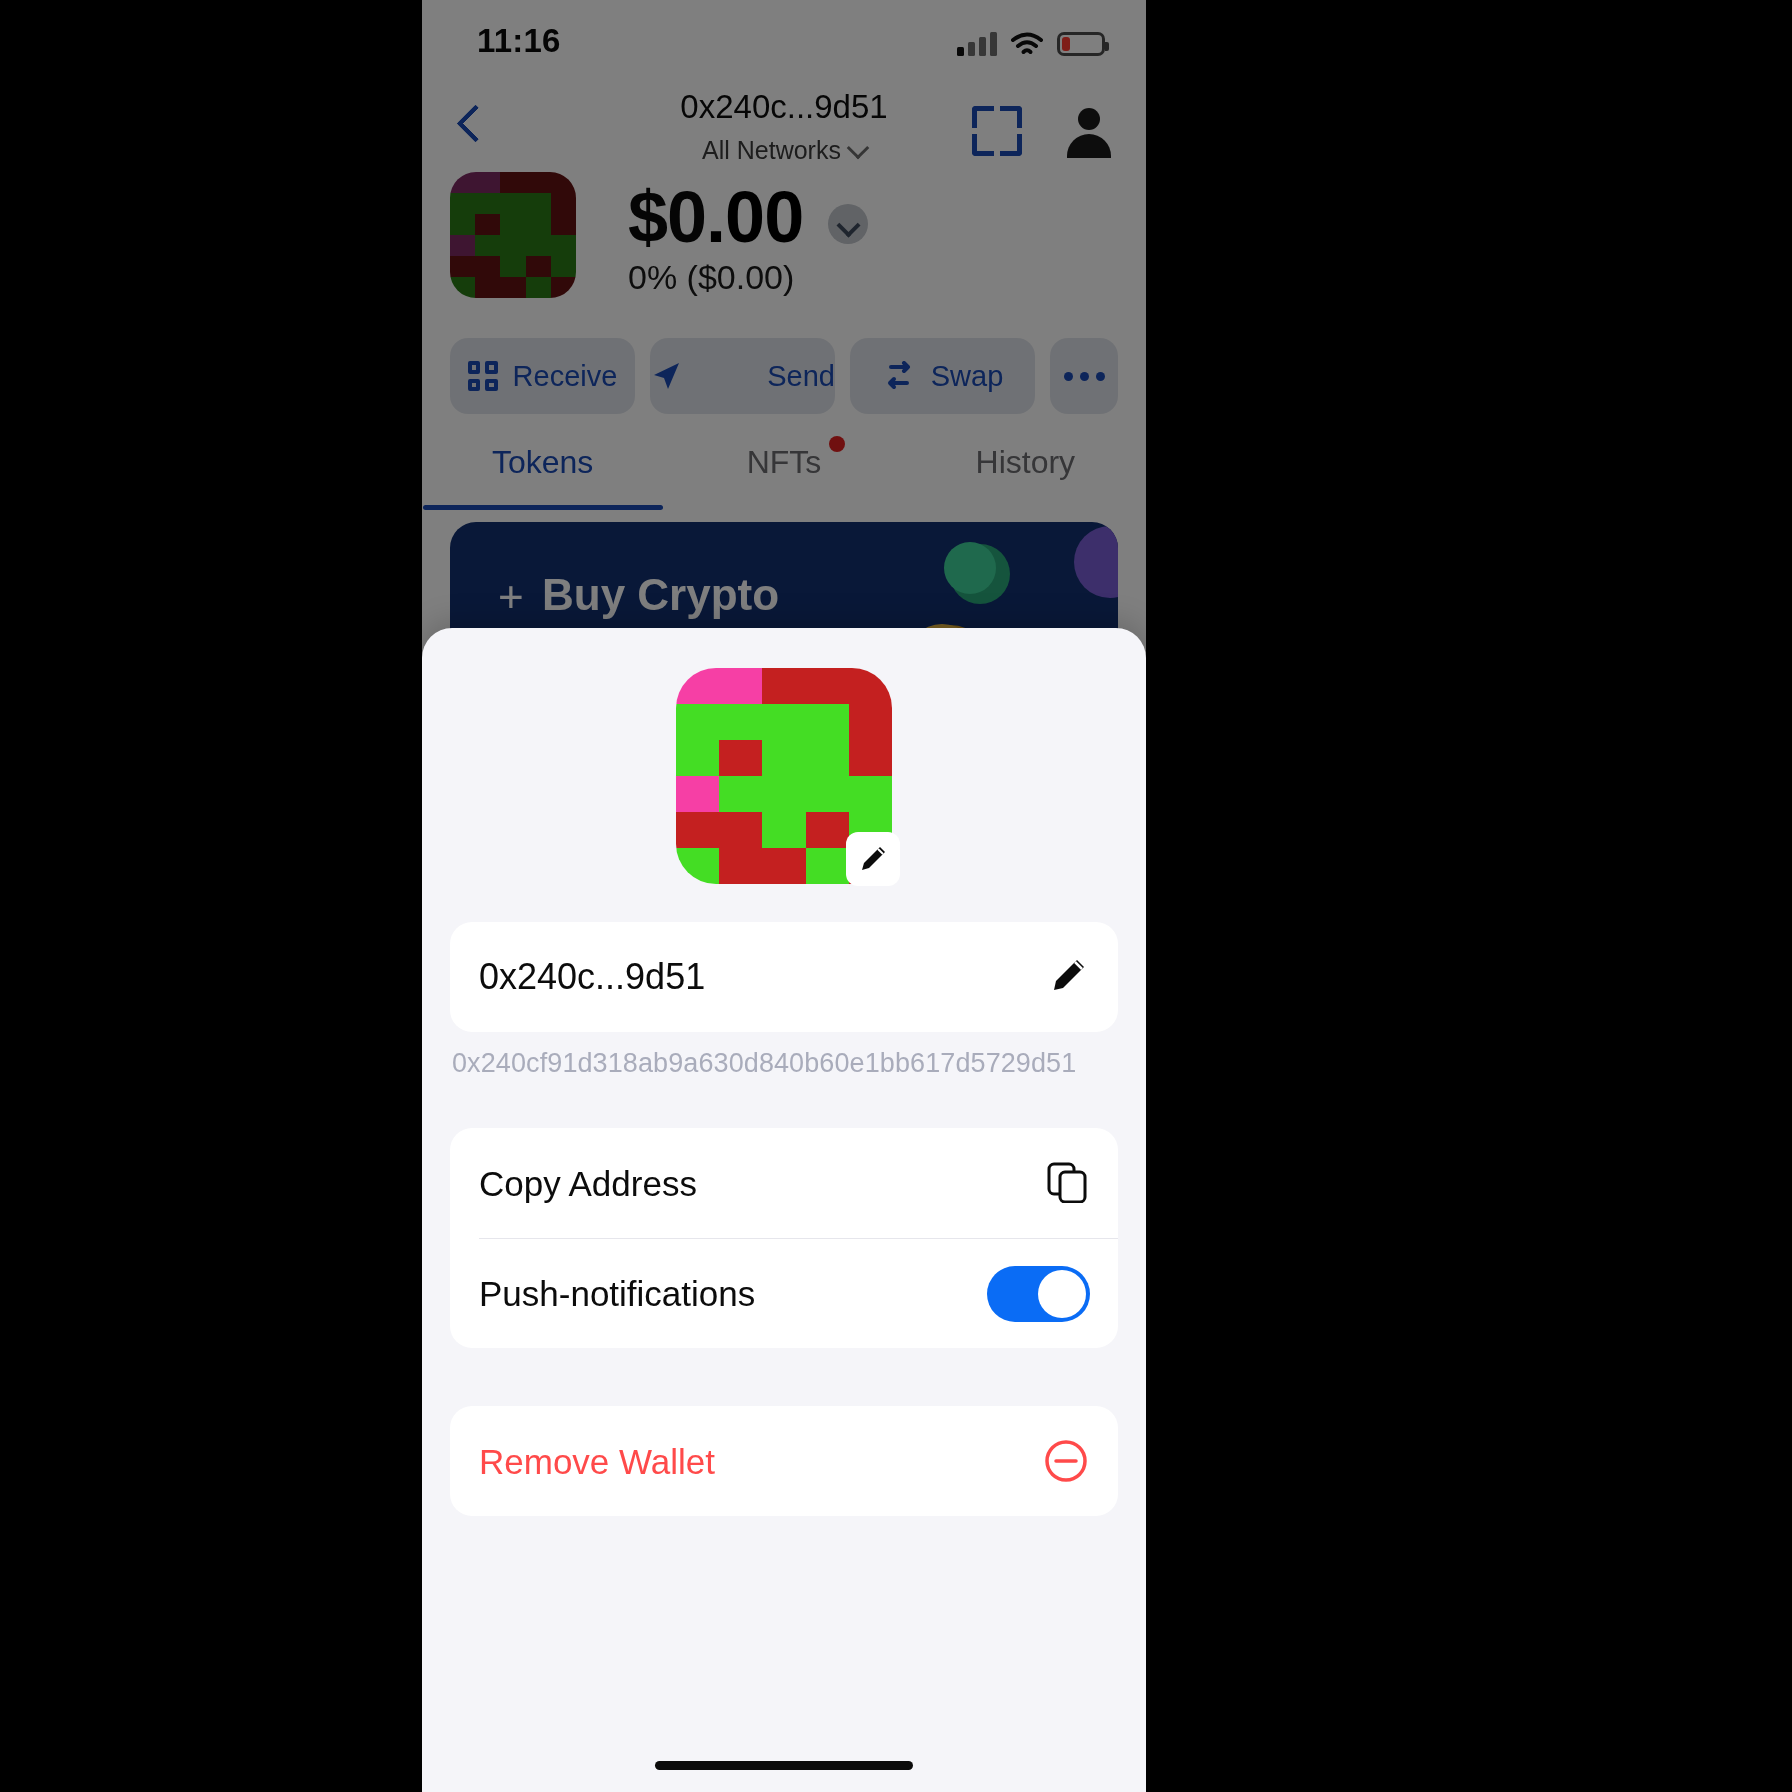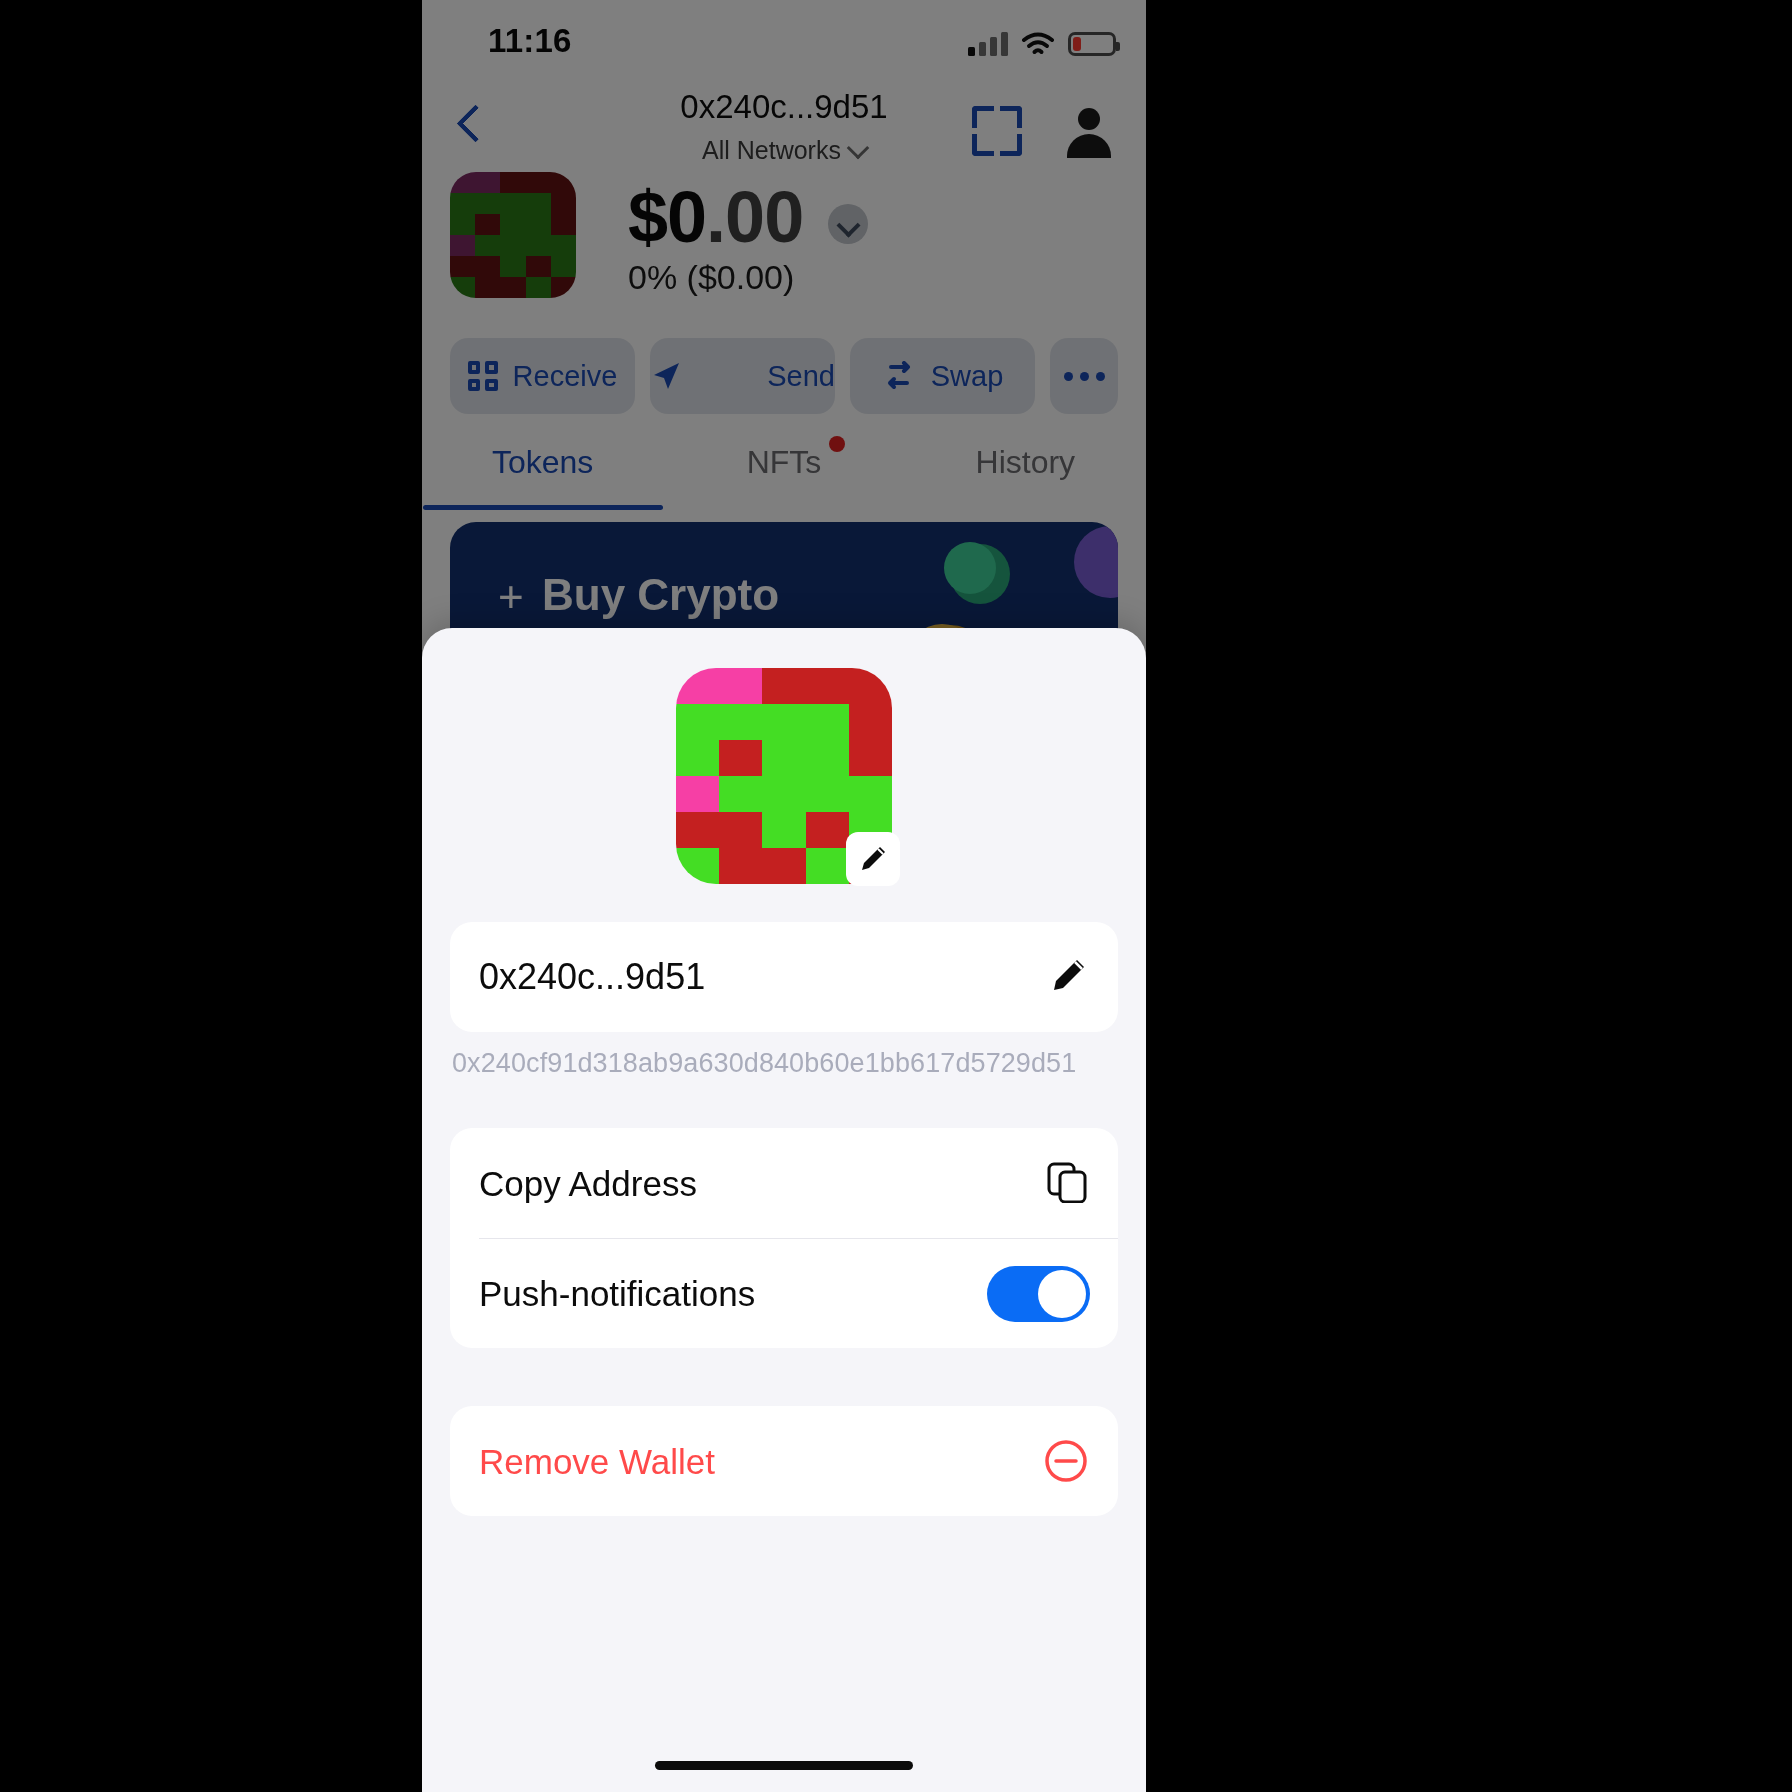--- a/index.html
+++ b/index.html
@@ -11,21 +11,21 @@
   #phone{
     position:absolute;left:422px;top:0;width:724px;height:1792px;
     background:#ffffff;overflow:hidden;
   }
 
   
   #bgapp{position:absolute;inset:0;background:#ffffff;}
   #dimmer{position:absolute;inset:0;background:rgba(0,0,0,0.5);z-index:40;pointer-events:none;}
 
   
-  .statusbar{position:absolute;top:0;left:12px;width:100%;height:78px;}
+  .statusbar{position:absolute;top:0;left:1px;width:100%;height:78px;}
   .clock{position:absolute;left:54px;top:22px;font-size:33px;font-weight:600;color:#0b0b0b;letter-spacing:.2px;}
   .sb-right{position:absolute;right:42px;top:22px;display:flex;align-items:flex-end;gap:13px;height:34px;}
   .bars{display:flex;align-items:flex-end;gap:4px;height:24px;}
   .bars i{display:block;width:7px;background:#6e6e6e;border-radius:1.5px;}
   .bars i:nth-child(1){height:9px;background:#111;}
   .bars i:nth-child(2){height:14px;}
   .bars i:nth-child(3){height:19px;}
   .bars i:nth-child(4){height:24px;}
   .wifi{width:34px;height:24px;position:relative;}
   .batt{width:48px;height:24px;border:3px solid #4d4d4d;border-radius:7px;position:relative;box-sizing:border-box;}
@@ -47,21 +47,21 @@
   .scan span:nth-child(3){left:0;bottom:0;border-right:0;border-top:0;border-radius:0 0 0 4px;}
   .scan span:nth-child(4){right:0;bottom:0;border-left:0;border-top:0;border-radius:0 0 4px 0;}
   .person{position:absolute;right:30px;top:16px;width:54px;height:54px;}
   .person .h{position:absolute;left:16px;top:4px;width:22px;height:22px;border-radius:50%;background:#1b1b1b;}
   .person .b{position:absolute;left:5px;top:30px;width:44px;height:24px;border-radius:22px 22px 0 0;background:#1b1b1b;}
 
   
   .balance-row{position:absolute;top:172px;left:28px;width:668px;height:130px;}
   .ident-sm{position:absolute;left:0;top:0;width:126px;height:126px;border-radius:26px;overflow:hidden;}
   .bal-main{position:absolute;left:178px;top:4px;font-size:72px;font-weight:700;color:#0a0a0a;letter-spacing:-1px;}
-  .bal-main .dim{color:#404040;}
+  .bal-main .dim{color:#000000;}
   .bal-chev{position:absolute;left:378px;top:32px;width:40px;height:40px;border-radius:50%;background:#c2c6cc;}
   .bal-chev::before{content:"";position:absolute;left:12px;top:13px;width:13px;height:13px;border-right:4px solid #3e4a5c;border-bottom:4px solid #3e4a5c;transform:rotate(45deg);}
   .bal-sub{position:absolute;left:178px;top:86px;font-size:34px;color:#1a1a1a;}
 
   
   .actions{position:absolute;top:338px;left:28px;width:668px;height:76px;display:flex;gap:15px;}
   .act{height:76px;border-radius:18px;background:#dfe3ea;display:flex;align-items:center;justify-content:center;gap:15px;
        color:#1a4ab5;font-size:29px;font-weight:500;}
   .act.receive{flex:0 0 185px;}
   .act.send{flex:0 0 185px;justify-content:space-between;}

